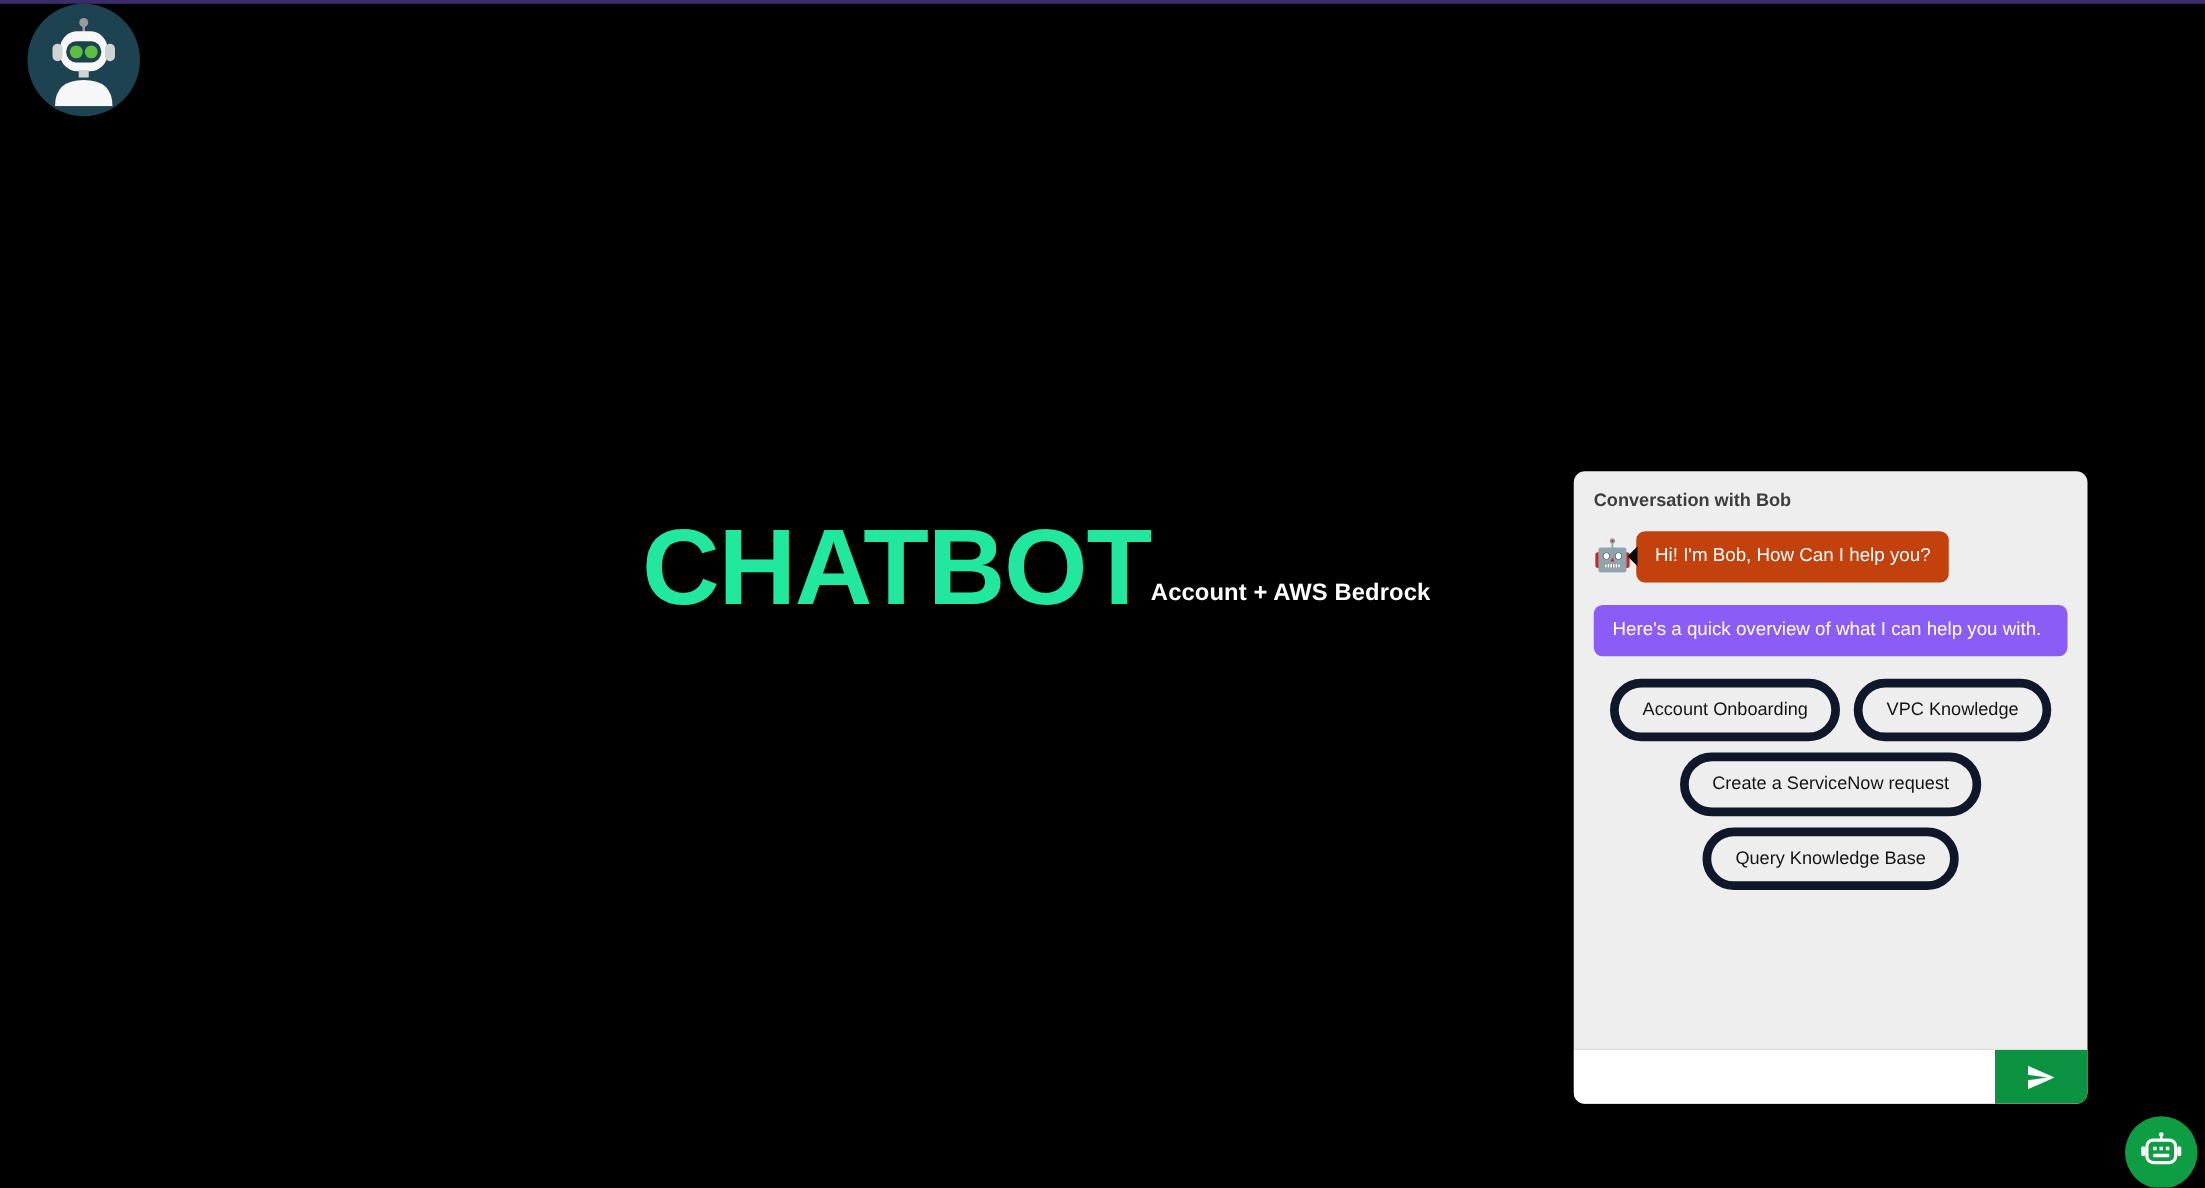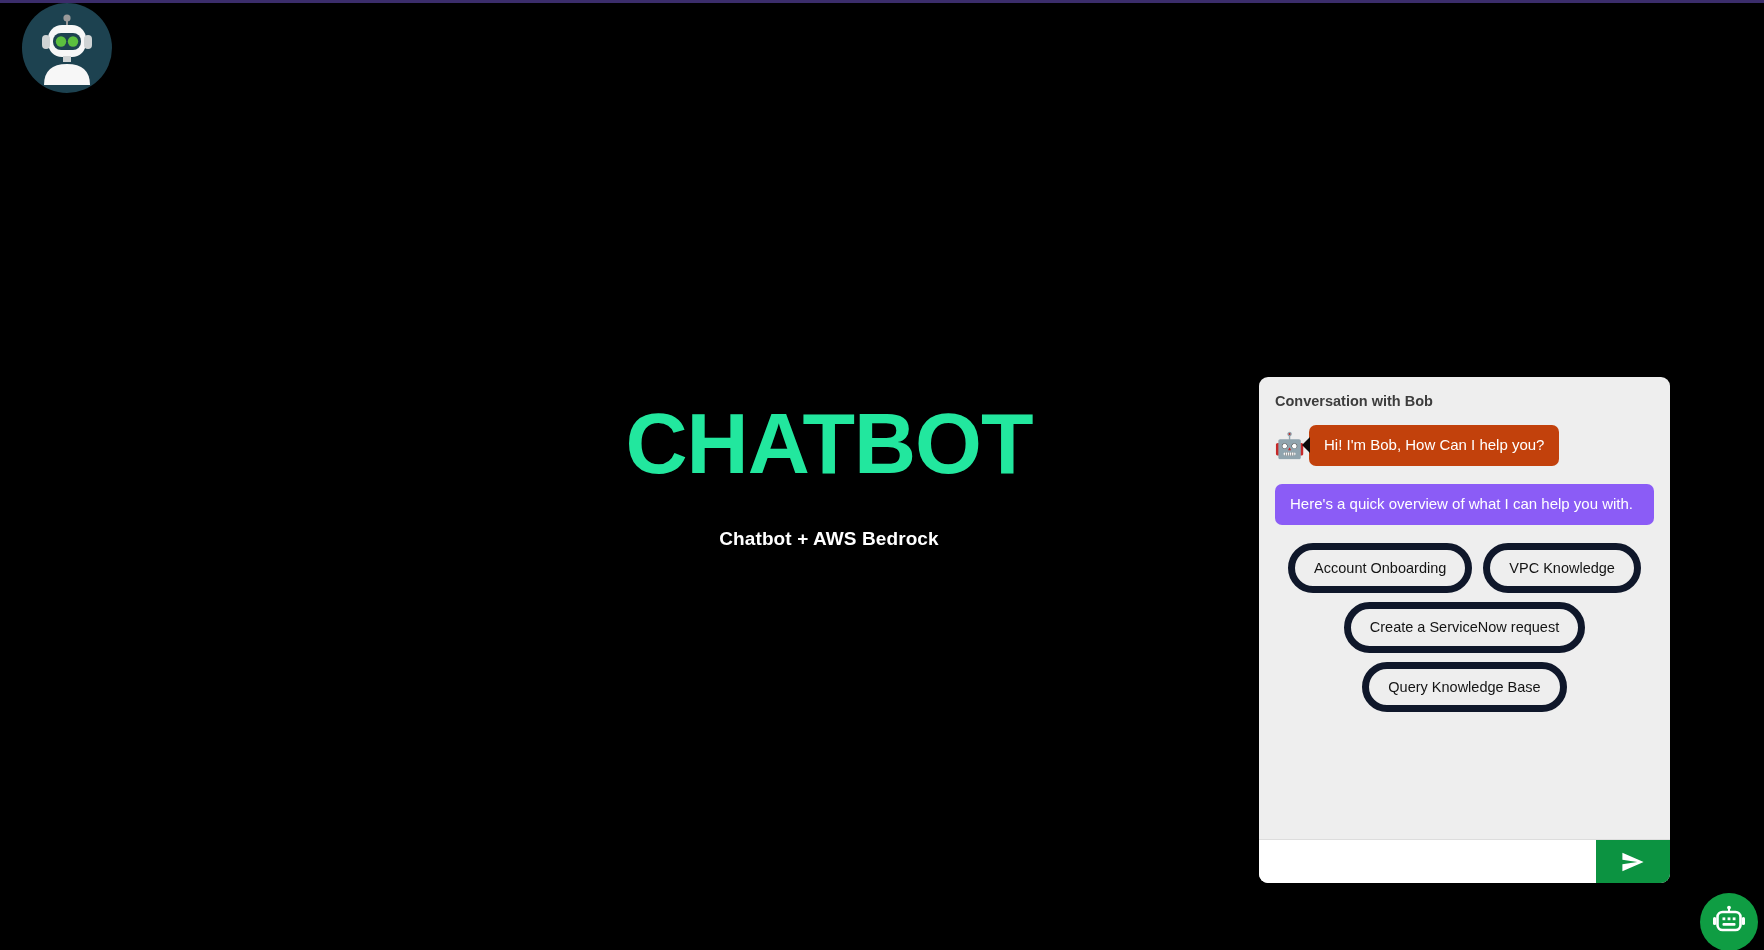--- a/index.html
+++ b/index.html
@@ -44,21 +44,21 @@
   }
   .brand-logo svg { display: block; }
 
   
   .hero {
     position: absolute;
     top: 0; left: 0;
     width: 1658px;
     height: 950px;
     display: flex;
-    flex-direction: column;
+    flex-direction: row;
     align-items: center;
     justify-content: center;
     pointer-events: none;
   }
   .hero-title {
     font-size: 86px;
     font-weight: 700;
     letter-spacing: -1px;
     line-height: 1;
     color: #22e79e;
@@ -236,21 +236,21 @@
         <circle cx="31" cy="30.5" r="5.2" fill="#5cbf3f"></circle>
         <circle cx="43" cy="30.5" r="5.2" fill="#5cbf3f"></circle>
         <rect x="33" y="45" width="8" height="6" fill="#cfd3d4"></rect>
         <path d="M14 74 Q14 53 37 53 Q60 53 60 74 Z" fill="#f7f7f7"></path>
       </svg>
     </span>
   </div>
 
   <div class="hero">
     <div class="hero-title">CHATBOT</div>
-    <div class="hero-subtitle">Chatbot + AWS Bedrock</div>
+    <div class="hero-subtitle">Account + AWS Bedrock</div>
   </div>
 
   <div class="chat-widget">
 
     <div class="chat-header">Conversation with Bob</div>
 
     <div class="chat-body">
 
       <div class="msg-row">
         <span class="bot-avatar">🤖</span>

